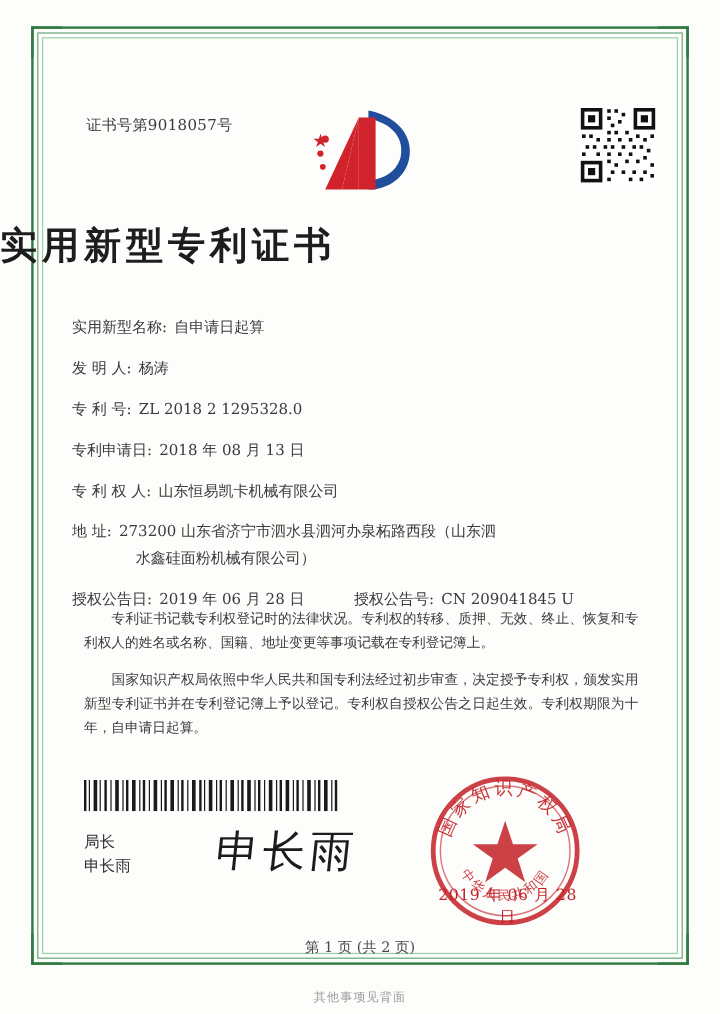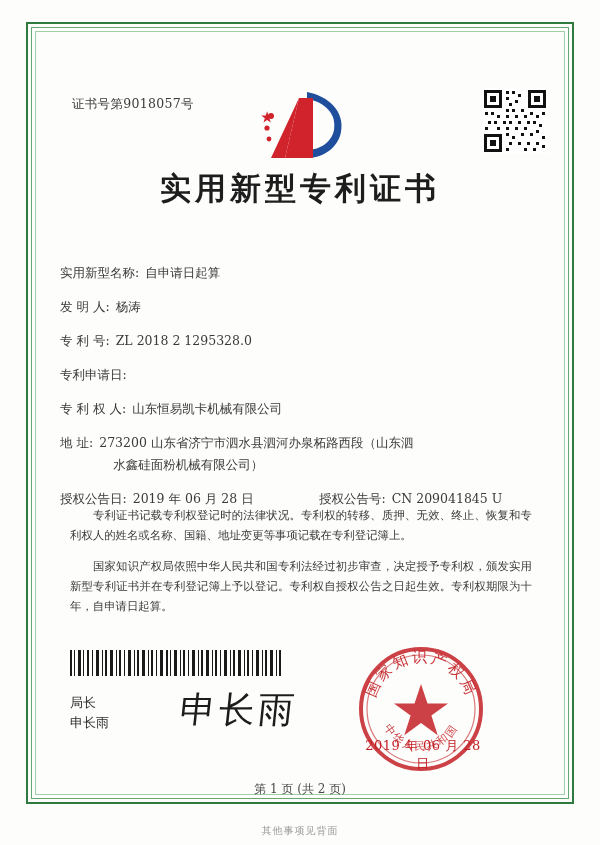--- a/index.html
+++ b/index.html
@@ -77,23 +77,23 @@
   
   .qr {
     position: absolute;
     right: 52px; top: 88px;
     width: 66px; height: 66px;
   }
 
   
   .doc-title {
     position: absolute;
-    left: 0; top: 168px;
+    left: 0; top: 184px;
     width: 600px;
-    text-align: center;
+    text-align: left;
     font-size: 31px;
     font-weight: bold;
     letter-spacing: 4px;
     color: #1d1d1d;
     font-family: "DejaVu Serif", "Liberation Serif", serif;
   }
 
   
   .fields {
     position: absolute;
@@ -121,21 +121,20 @@
     margin-top: 5px;
     margin-left: 14px;
   }
   .row-split {
     display: flex;
     align-items: flex-start;
     font-size: 12.5px;
     color: #3a3a3a;
     font-family: "DejaVu Serif", "Liberation Serif", serif;
     margin-bottom: 14px;
-    gap: 24px;
   }
   .row-split .left { width: 235px; display: flex; }
   .row-split .right { display: flex; }
 
   
   .paras {
     position: absolute;
     left: 70px; top: 505px;
     width: 462px;
     font-size: 11.4px;
@@ -310,20 +309,21 @@
     <div class="field-row">
       <span class="field-label">发 明 人:</span>
       <span class="field-value">杨涛</span>
     </div>
     <div class="field-row">
       <span class="field-label">专 利 号:</span>
       <span class="field-value">ZL 2018 2 1295328.0</span>
     </div>
     <div class="field-row">
       <span class="field-label">专利申请日:</span>
+      <span class="field-value">2018 年 08 月 13 日</span>
     </div>
     <div class="field-row">
       <span class="field-label">专 利 权 人:</span>
       <span class="field-value">山东恒易凯卡机械有限公司</span>
     </div>
     <div class="field-row">
       <span class="field-label">地 址:</span>
       <span class="field-value">
         <span>273200 山东省济宁市泗水县泗河办泉柘路西段（山东泗</span>
         <span class="sub">水鑫硅面粉机械有限公司）</span>

